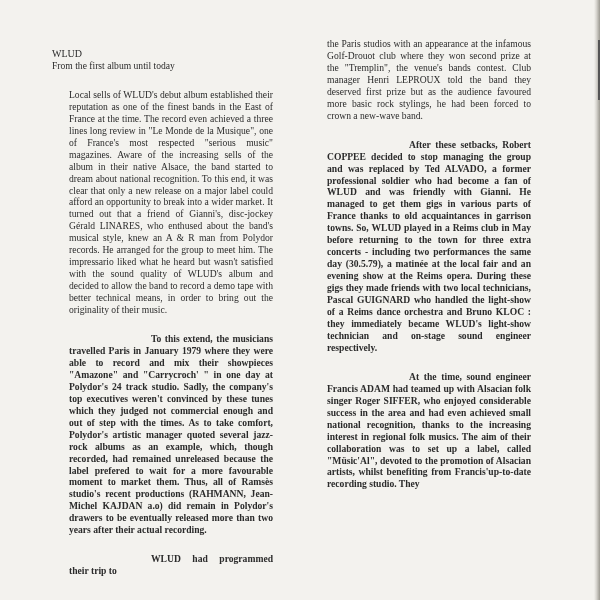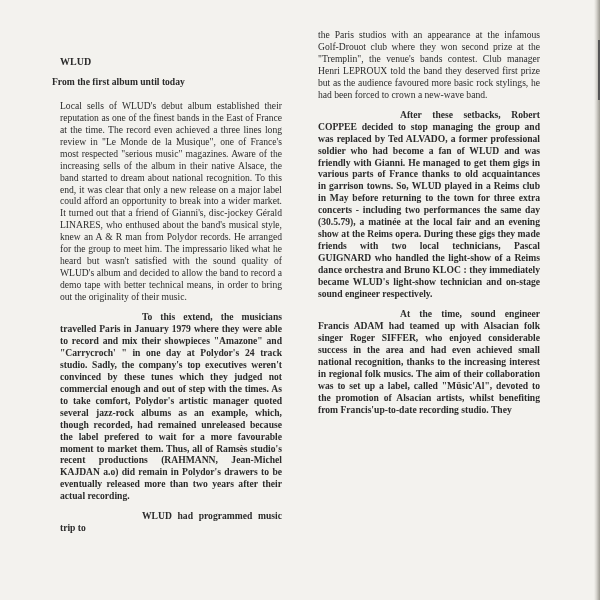--- a/index.html
+++ b/index.html
@@ -18,36 +18,36 @@
       position: absolute; right: 0; top: 40px; width: 2px; height: 60px;
       background: #555;
     }
     .column {
       position: absolute; top: 48px; width: 238px;
       font-size: 9.6px; line-height: 11.95px;
       text-align: justify;
     }
     .col-left { left: 52px; }
     .col-right { left: 310px; top: 21px; }
-    .title { font-weight: bold; font-size: 10px; margin: 8px; }
-    .subtitle { margin: 0 0 11.95px 0; font-weight: bold; }
-    p { margin: 8px; }
+    .title { font-weight: normal; font-size: 10px; margin: 0; }
+    .subtitle { margin: 0 0 11.95px 0; }
+    p { margin: 17px; }
     .indent { text-indent: 82px; font-weight: bold; }
   </style>
 </head>
 <body>
 
 <div class="page-edge"></div>
 <div class="page-edge-dark"></div>
 
 <div class="column col-left">
   <p class="title">WLUD</p>
   <p class="subtitle">From the first album until today</p>
   <p>Local sells of WLUD's debut album established their reputation as one of the finest bands in the East of France at the time. The record even achieved a three lines long review in "Le Monde de la Musique", one of France's most respected "serious music" magazines. Aware of the increasing sells of the album in their native Alsace, the band started to dream about national recognition. To this end, it was clear that only a new release on a major label could afford an opportunity to break into a wider market. It turned out that a friend of Gianni's, disc-jockey Gérald LINARES, who enthused about the band's musical style, knew an A &amp; R man from Polydor records. He arranged for the group to meet him. The impressario liked what he heard but wasn't satisfied with the sound quality of WLUD's album and decided to allow the band to record a demo tape with better technical means, in order to bring out the originality of their music.</p>
   <p class="indent">To this extend, the musicians travelled Paris in January 1979 where they were able to record and mix their showpieces "Amazone" and "Carrycroch' " in one day at Polydor's 24 track studio. Sadly, the company's top executives weren't convinced by these tunes which they judged not commercial enough and out of step with the times. As to take comfort, Polydor's artistic manager quoted several jazz-rock albums as an example, which, though recorded, had remained unreleased because the label prefered to wait for a more favourable moment to market them. Thus, all of Ramsès studio's recent productions (RAHMANN, Jean-Michel KAJDAN a.o) did remain in Polydor's drawers to be eventually released more than two years after their actual recording.</p>
-  <p class="indent">WLUD had programmed music trip to</p>
+  <p class="indent">WLUD had programmed their trip to</p>
 </div>
 
 <div class="column col-right">
   <p>the Paris studios with an appearance at the infamous Golf-Drouot club where they won second prize at the "Tremplin", the venue's bands contest. Club manager Henri LEPROUX told the band they deserved first prize but as the audience favoured more basic rock stylings, he had been forced to crown a new-wave band.</p>
   <p class="indent">After these setbacks, Robert COPPEE decided to stop managing the group and was replaced by Ted ALVADO, a former professional soldier who had become a fan of WLUD and was friendly with Gianni. He managed to get them gigs in various parts of France thanks to old acquaintances in garrison towns. So, WLUD played in a Reims club in May before returning to the town for three extra concerts - including two performances the same day (30.5.79), a matinée at the local fair and an evening show at the Reims opera. During these gigs they made friends with two local technicians, Pascal GUIGNARD who handled the light-show of a Reims dance orchestra and Bruno KLOC : they immediately became WLUD's light-show technician and on-stage sound engineer respectively.</p>
   <p class="indent">At the time, sound engineer Francis ADAM had teamed up with Alsacian folk singer Roger SIFFER, who enjoyed considerable success in the area and had even achieved small national recognition, thanks to the increasing interest in regional folk musics. The aim of their collaboration was to set up a label, called "Müsic'Al", devoted to the promotion of Alsacian artists, whilst benefiting from Francis'up-to-date recording studio. They</p>
 </div>
 
 </body></html>

